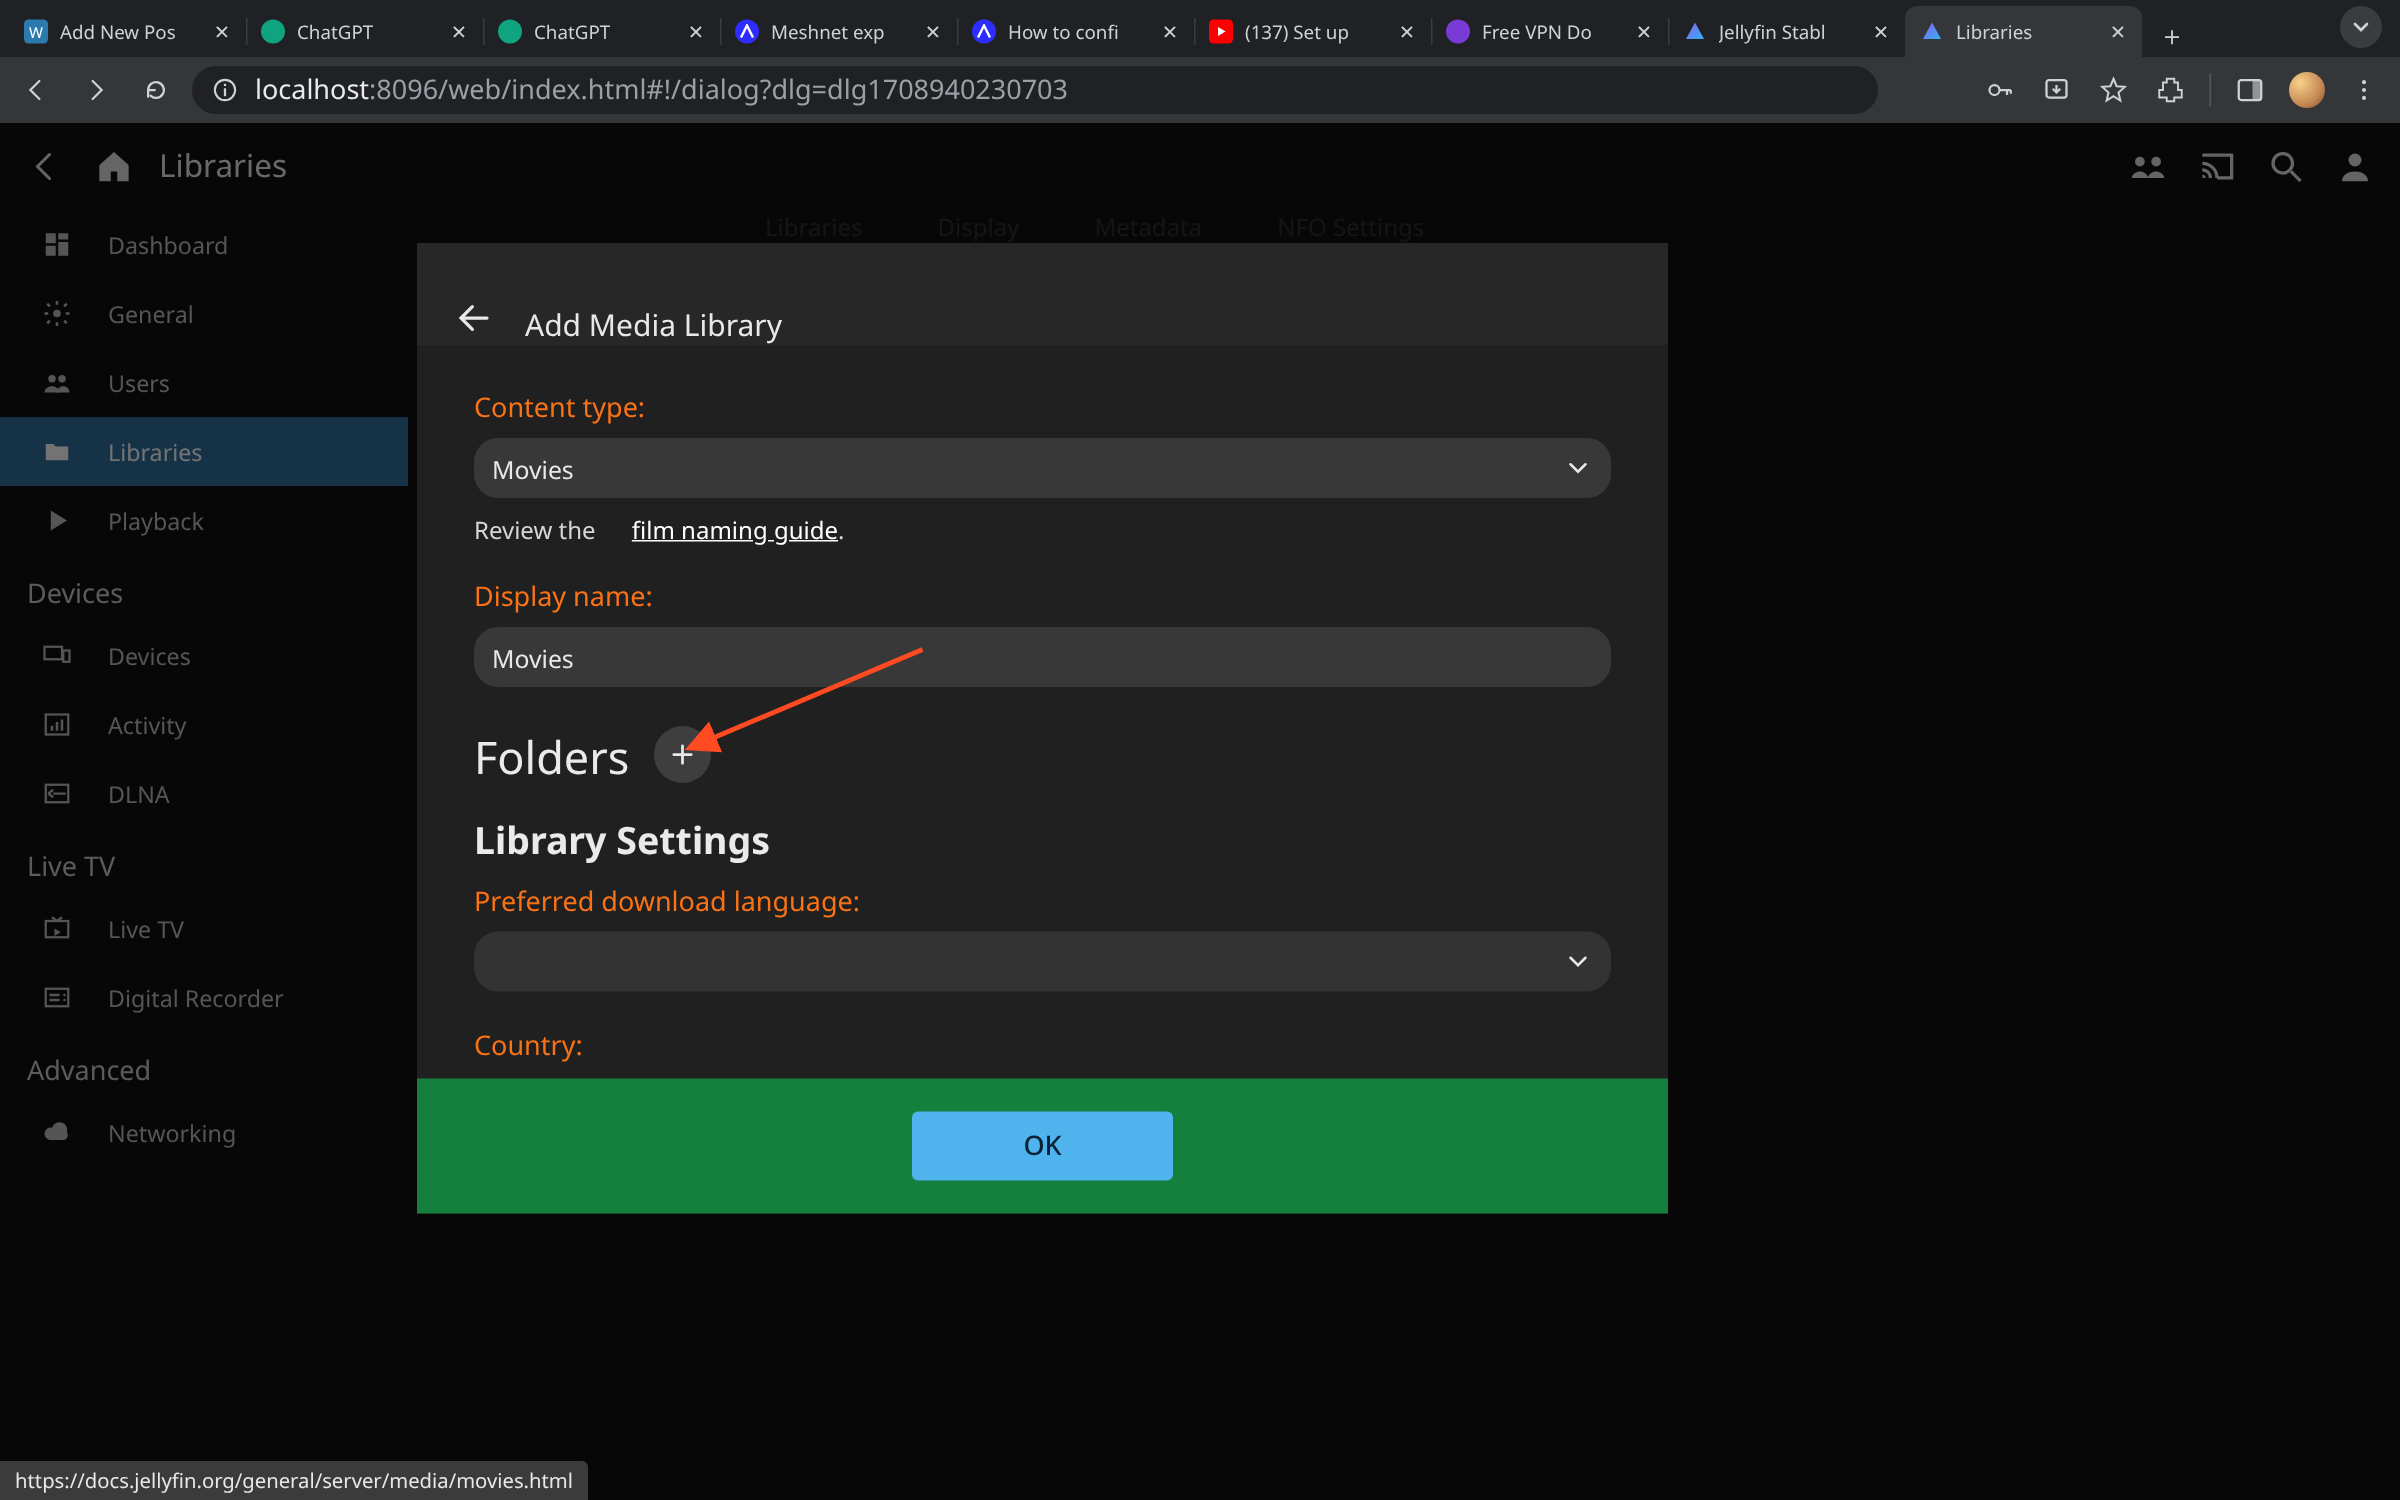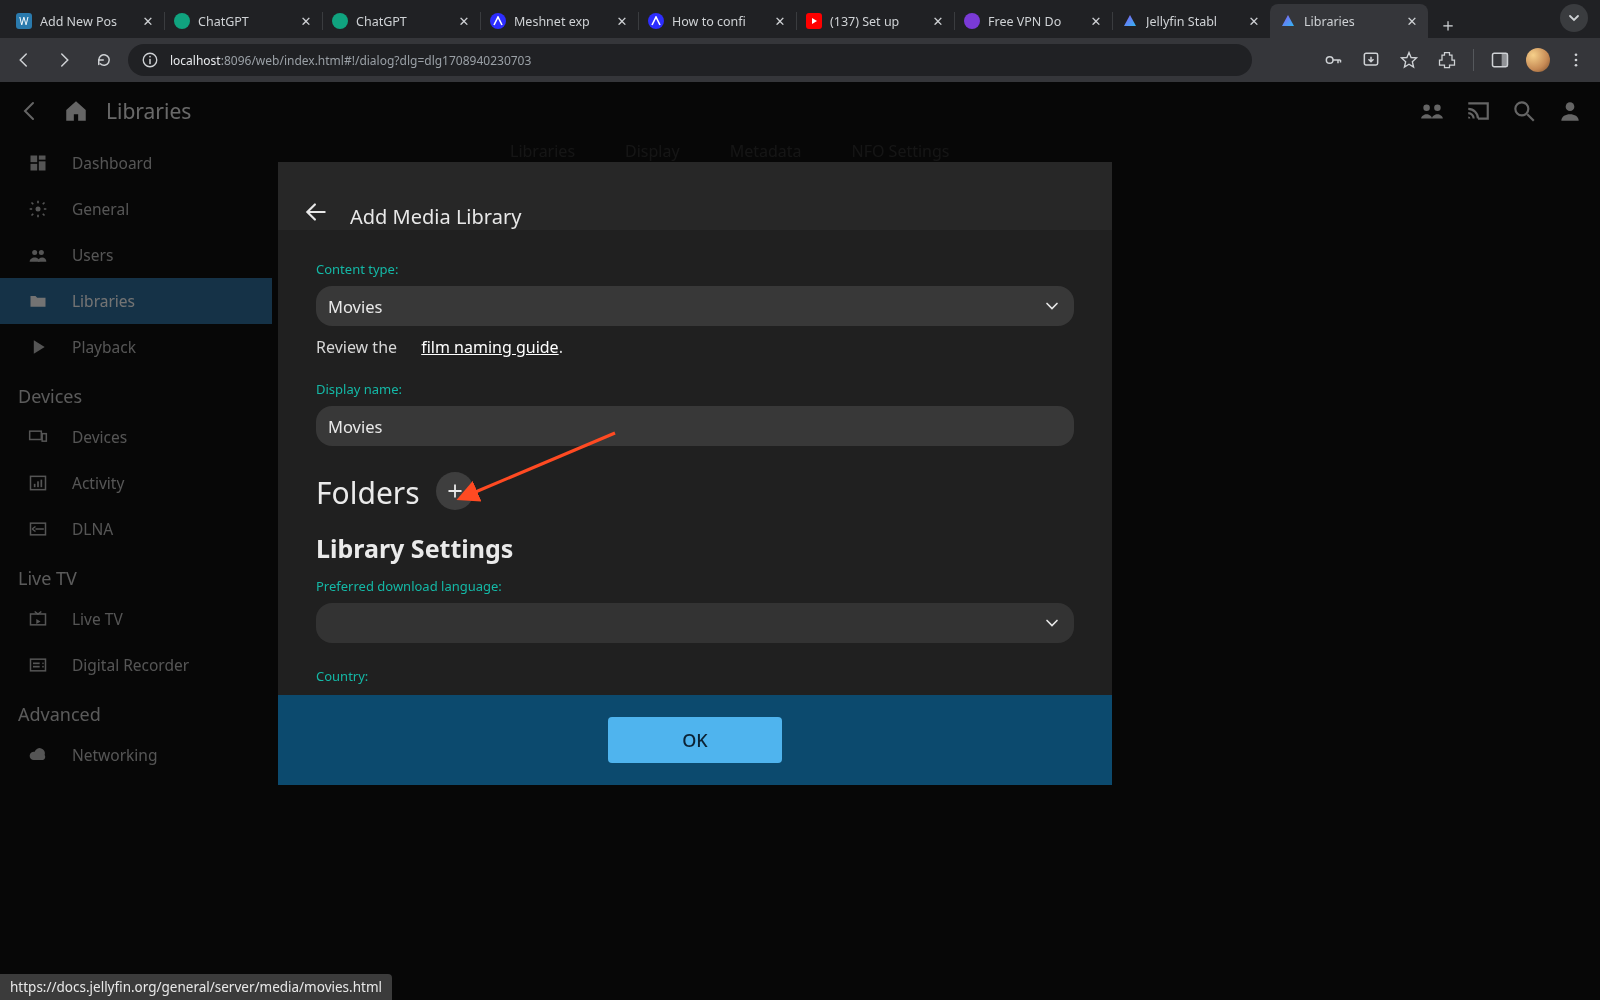--- a/index.html
+++ b/index.html
@@ -38,21 +38,21 @@
   .tab.inactive .sep{position:absolute;right:-1px;top:8px;bottom:8px;width:1px;background:#3a3c3f;}
   .tab.active{background:#35363a;}
   .newtab{width:28px;height:28px;margin:6px 0 0 6px;border-radius:50%;display:flex;align-items:center;justify-content:center;color:#cfd2d5;font-size:18px;}
   .tabs-right{margin-left:auto;display:flex;align-items:center;padding-right:6px;}
   .alltabs{width:28px;height:28px;border-radius:50%;background:#3a3c3f;display:flex;align-items:center;justify-content:center;margin:6px 0;}
 
   .toolbar{display:flex;align-items:center;height:44px;padding:0 8px;background:#35363a;gap:8px;}
   .tbtn{width:32px;height:32px;border-radius:50%;display:flex;align-items:center;justify-content:center;color:var(--icon);}
   .omnibox{flex:0 0 1100px;height:32px;background:#202124;border-radius:16px;display:flex;align-items:center;padding:0 12px;gap:10px;color:#cfd2d5;}
   .omnibox .info{width:20px;height:20px;display:flex;align-items:center;justify-content:center;}
-  .omnibox .url{font-size:12px;color:#e8eaed;white-space:nowrap;}
+  .omnibox .url{font-size:18px;color:#e8eaed;white-space:nowrap;}
   .omnibox .url .dim{color:#9aa0a6;}
   .tool-right{margin-left:auto;display:flex;align-items:center;gap:6px;}
   .avatar{width:24px;height:24px;border-radius:50%;background:radial-gradient(circle at 30% 30%,#f6d08a,#c68a55 60%,#7a4d2a);}
 
   
   .app{position:relative;height:918px;background:#101010;}
   .app-header{height:58px;display:flex;align-items:center;padding:0 14px;gap:14px;color:#e0e0e0;}
   .app-header .title{font-size:21px;color:#e8e8e8;}
   .hdr-right{margin-left:auto;display:flex;align-items:center;gap:14px;color:#e0e0e0;}
   .hicon{width:32px;height:32px;display:flex;align-items:center;justify-content:center;}
@@ -68,30 +68,30 @@
 
   
   .scrim{position:absolute;inset:0;background:var(--scrim);}
 
   
   .dialog{position:absolute;left:278px;top:80px;width:834px;background:var(--dialog);border-radius:0;}
   .dlg-head{height:68px;display:flex;align-items:flex-end;gap:16px;padding:0 20px;background:var(--dialog-header);}
   .dlg-head .back{width:36px;height:36px;display:flex;align-items:center;justify-content:center;color:#e8e8e8;}
   .dlg-head .t{font-size:20px;}
   .dlg-body{padding:30px 38px 8px 38px;}
-  .lbl{font-size:13px;color:#14b8a6;margin-bottom:8px;}
+  .lbl{font-size:18px;color:#f97316;margin-bottom:8px;}
   .select, .input{height:40px;background:var(--field);border-radius:16px;display:flex;align-items:center;padding:0 12px;font-size:16.5px;color:#e8e8e8;position:relative;}
   .select .chev{position:absolute;right:12px;top:10px;}
   .hint{margin-top:10px;font-size:16px;color:#d6d6d6;}
   .hint a{color:#ffffff;margin-left:20px;}
   .section-h{display:flex;align-items:flex-start;gap:16px;margin:26px 0 8px 0;}
   .section-h .big{font-size:30px;color:#eaeaea;}
   .addbtn{width:38px;height:38px;border-radius:50%;background:#3e3e3e;display:flex;align-items:center;justify-content:center;color:#e8e8e8;font-size:22px;}
   .h2{font-size:25px;margin:18px 0 12px 0;color:#eaeaea;font-weight:bold;}
-  .dlg-foot{height:90px;background:#0c4a6e;display:flex;align-items:center;justify-content:center;}
+  .dlg-foot{height:90px;background:#15803d;display:flex;align-items:center;justify-content:center;}
   .ok{width:174px;height:46px;background:var(--accent-bright);color:#0b2234;display:flex;align-items:center;justify-content:center;font-size:18px;border-radius:4px;font-weight:500;}
 
   
   .statusbar{position:absolute;left:0;bottom:0;background:#3b3b3b;color:#e8e8e8;font-size:13.5px;padding:4px 10px;border-top-right-radius:4px;}
 
   
   .arrow{position:absolute;pointer-events:none;}
 
 </style>
 </head>

